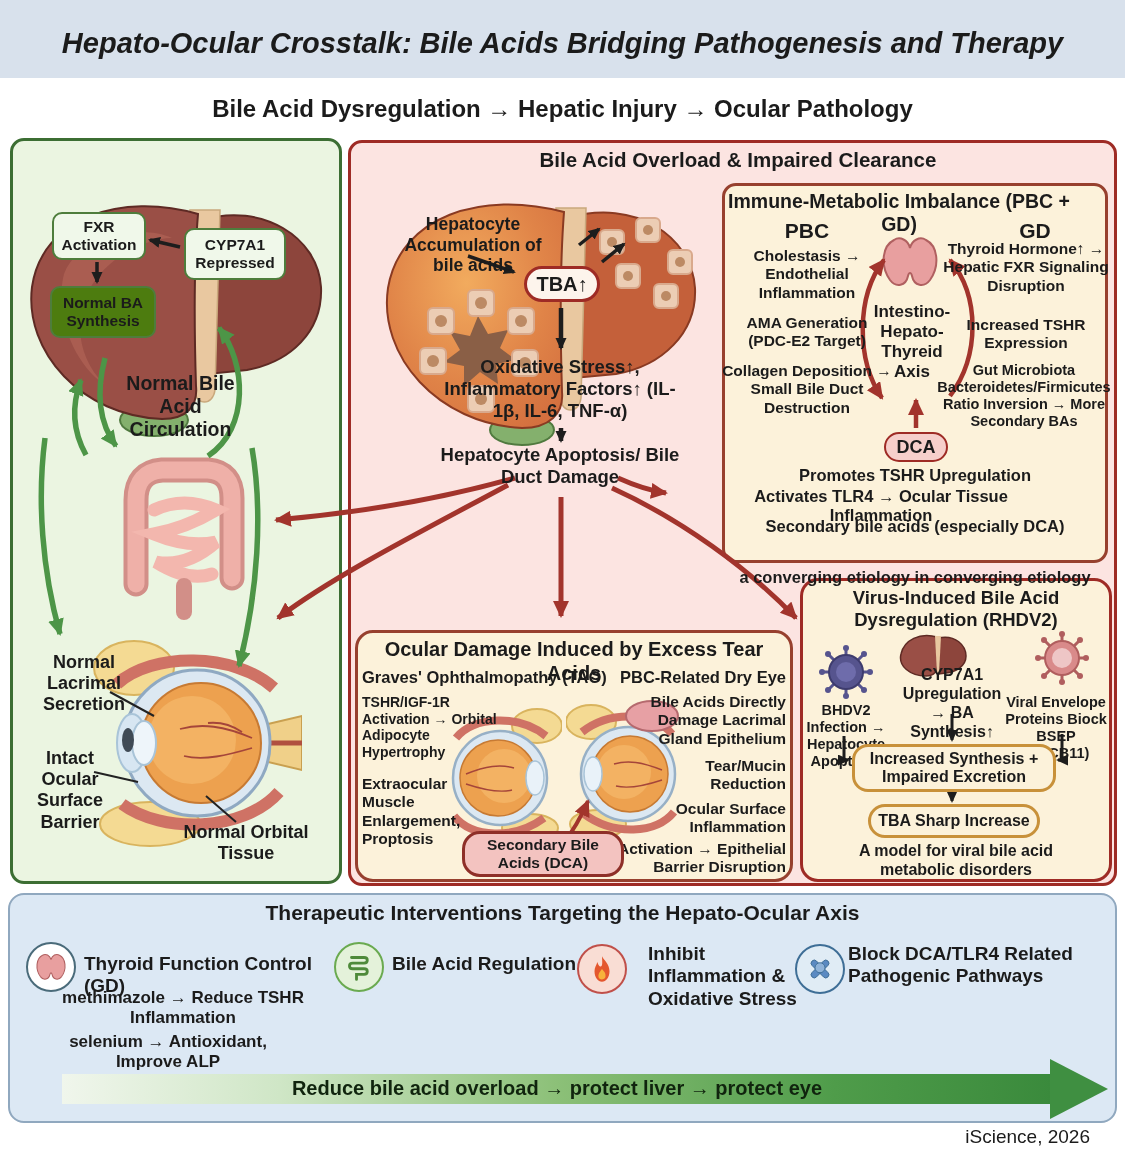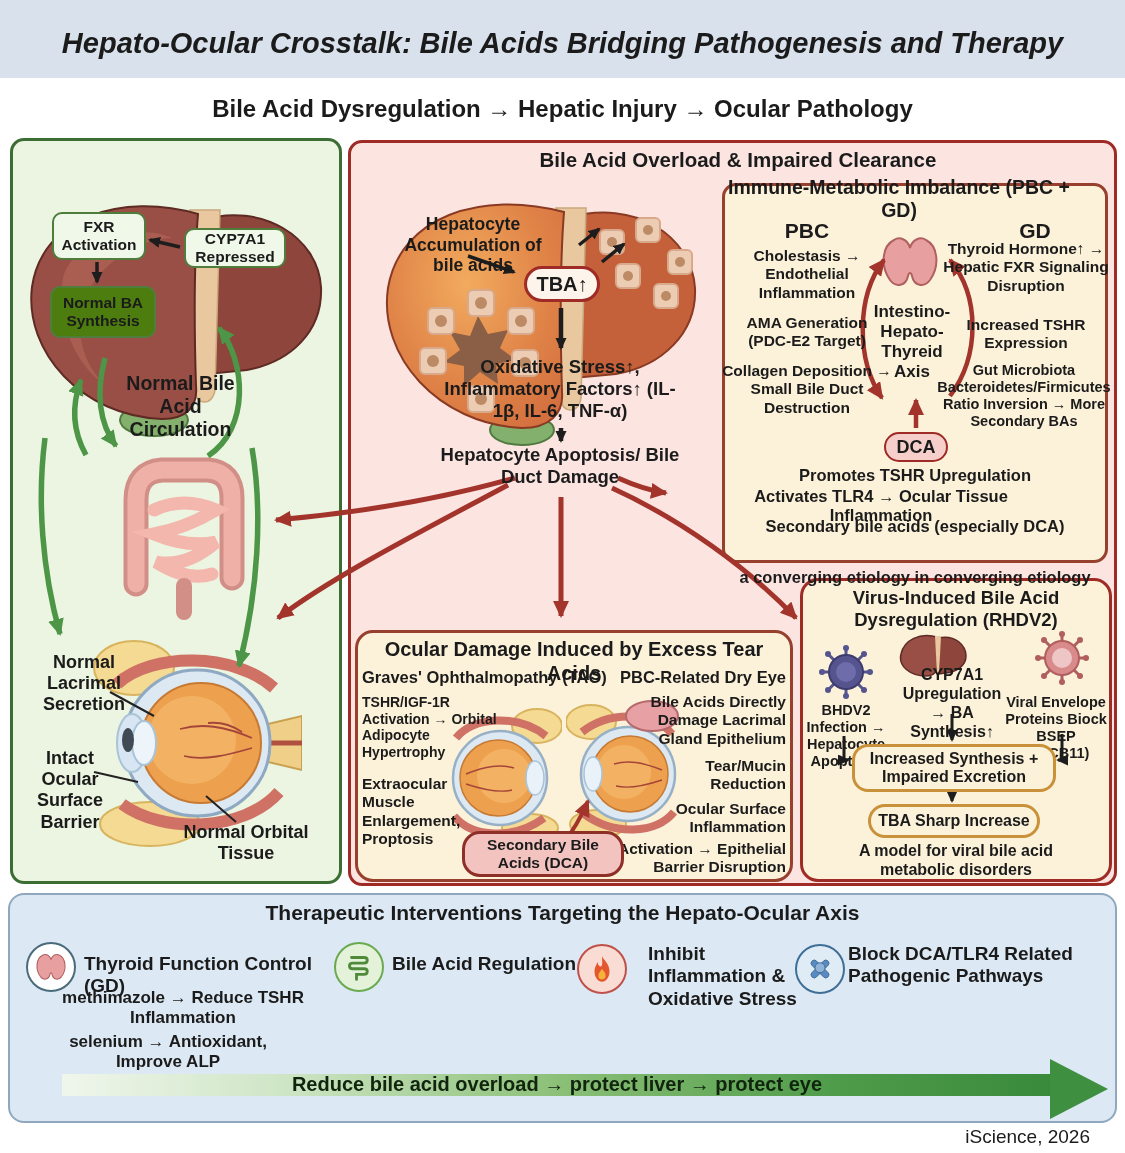--- a/index.html
+++ b/index.html
@@ -37,21 +37,21 @@
 
   <svg class="illus" viewBox="0 0 312 258" style="left:22px;top:192px;width:312px;height:258px;">
     <ellipse cx="132" cy="228" rx="34" ry="16" fill="#84b06d" stroke="#507a3f" stroke-width="2"></ellipse>
     <path d="M180,28 C240,10 296,45 299,95 C301,140 268,170 225,178 L186,182 C178,120 176,70 180,28 Z" fill="#8d453c" stroke="#5e2a24" stroke-width="2"></path>
     <path d="M168,18 L198,18 L193,198 C191,214 174,214 172,198 Z" fill="#e9c8a0" stroke="#c9a87c" stroke-width="1.5"></path>
     <path d="M176,22 C100,0 20,25 10,95 C2,160 60,224 140,227 C165,227 176,214 174,194 C172,130 172,70 176,22 Z" fill="#9a4f46" stroke="#5e2a24" stroke-width="2"></path>
     <path d="M42,82 C57,42 120,32 150,46 C120,46 72,72 62,112 C52,142 62,172 82,192 C52,172 32,122 42,82 Z" fill="#b26558" opacity="0.65"></path>
   </svg>
 
   <div class="box" style="left:52px;top:212px;width:94px;height:48px;background:#f0f8ea;border:2.5px solid #4e7d3c;border-radius:10px;font-size:15.5px;">FXR Activation</div>
-  <div class="box" style="left:184px;top:228px;width:102px;height:40px;background:#f0f8ea;border:2.5px solid #4e7d3c;border-radius:10px;font-size:15.5px;">CYP7A1 Repressed</div>
+  <div class="box" style="left:184px;top:228px;width:102px;height:52px;background:#f0f8ea;border:2.5px solid #4e7d3c;border-radius:10px;font-size:15.5px;">CYP7A1 Repressed</div>
   <div class="box" style="left:50px;top:286px;width:106px;height:52px;background:#4d7c0f;border:2.5px solid #4e7d3c;border-radius:10px;font-size:15.5px;">Normal BA Synthesis</div>
 
   <div class="t c" style="left:118px;top:372px;width:125px;font-size:19.5px;">Normal Bile Acid Circulation</div>
 
   <svg class="illus" viewBox="0 0 160 170" style="left:104px;top:452px;width:160px;height:170px;">
     <path d="M32,132 L32,48 Q32,20 58,18 L104,18 Q128,20 128,46 L128,126" fill="none" stroke="#d28f88" stroke-width="25" stroke-linecap="round"></path>
     <path d="M32,132 L32,48 Q32,20 58,18 L104,18 Q128,20 128,46 L128,126" fill="none" stroke="#efb0a8" stroke-width="17" stroke-linecap="round"></path>
     <path d="M50,58 Q80,44 112,58 Q82,76 50,82 Q84,96 112,90 Q82,116 52,110 Q84,130 108,122" fill="none" stroke="#f3b7ae" stroke-width="13" stroke-linecap="round"></path>
     <path d="M80,134 L80,160" stroke="#d28f88" stroke-width="16" stroke-linecap="round"></path>
   </svg>
@@ -119,21 +119,21 @@
         <circle cx="294" cy="108" r="5"></circle>
     </g>
   </svg>
 
   <div class="t c" style="left:398px;top:214px;width:150px;font-size:17.5px;">Hepatocyte Accumulation of bile acids</div>
   <div class="box" style="left:524px;top:266px;width:76px;height:36px;background:#fdf4ec;border:3px solid #9e2b25;border-radius:18px;font-size:20px;">TBA↑</div>
   <div class="t c" style="left:440px;top:356px;width:240px;font-size:18.5px;">Oxidative Stress↑, Inflammatory Factors↑ (IL-1β, IL-6, TNF-α)</div>
   <div class="t c" style="left:440px;top:444px;width:240px;font-size:18.5px;">Hepatocyte Apoptosis/ Bile Duct Damage</div>
 
   <div class="panel" style="left:722px;top:183px;width:386px;height:380px;background:#fcf2da;border:3px solid #97402e;"></div>
-  <div class="t c" style="left:726px;top:176px;width:346px;font-size:19.5px;">Immune-Metabolic Imbalance (PBC + GD)</div>
+  <div class="t c" style="left:726px;top:190px;width:346px;font-size:19.5px;">Immune-Metabolic Imbalance (PBC + GD)</div>
   <div class="t c" style="left:728px;top:219px;width:158px;font-size:21px;">PBC</div>
   <div class="t c" style="left:960px;top:219px;width:150px;font-size:21px;">GD</div>
   <div class="t c" style="left:728px;top:247px;width:158px;font-size:15.5px;">Cholestasis → Endothelial Inflammation</div>
   <div class="t c" style="left:724px;top:314px;width:166px;font-size:15.5px;">AMA Generation (PDC-E2 Target)</div>
   <div class="t c" style="left:722px;top:362px;width:170px;font-size:15.5px;">Collagen Deposition → Small Bile Duct Destruction</div>
   <div class="t c" style="left:940px;top:240px;width:172px;font-size:15.5px;">Thyroid Hormone↑ → Hepatic FXR Signaling Disruption</div>
   <div class="t c" style="left:946px;top:316px;width:160px;font-size:15.5px;">Increased TSHR Expression</div>
   <div class="t c" style="left:934px;top:362px;width:180px;font-size:14.5px;">Gut Microbiota Bacteroidetes/Firmicutes Ratio Inversion → More Secondary BAs</div>
 
   <svg class="illus" viewBox="0 0 64 52" style="left:878px;top:236px;width:64px;height:52px;">
@@ -295,21 +295,21 @@
         <circle cx="24" cy="22" r="8" fill="#8fb3d9"></circle>
       </g>
     </svg>
   </div>
   <div class="t" style="left:848px;top:943px;width:235px;font-size:19px;">Block DCA/TLR4 Related Pathogenic Pathways</div>
   <ul class="b abs" style="left:850px;top:990px;width:240px;font-size:17px;">
     <li>TLR4 Inhibitors</li>
     <li>Regulate Secondary BA Production</li>
   </ul>
 
-  <div class="garrow-bar" style="left:62px;top:1074px;width:990px;height:22px;">
+  <div class="garrow-bar" style="left:62px;top:1074px;width:990px;height:30px;">
     <span class="t c" style="position:static;font-size:20px;color:#10240e;">Reduce bile acid overload → protect liver → protect eye</span>
   </div>
   <div class="garrow-head" style="left:1050px;top:1059px;"></div>
 
   <div class="t r" style="left:860px;top:1126px;width:230px;font-size:19px;font-weight:400;">iScience, 2026</div>
 
   <svg id="overlay" width="1125" height="1153">
     <defs>
       <marker id="mr" markerUnits="userSpaceOnUse" markerWidth="20" markerHeight="18" refX="15" refY="8" orient="auto-start-reverse">
         <path d="M0,0 L17,8 L0,16 Z" fill="#a2342c"></path>

